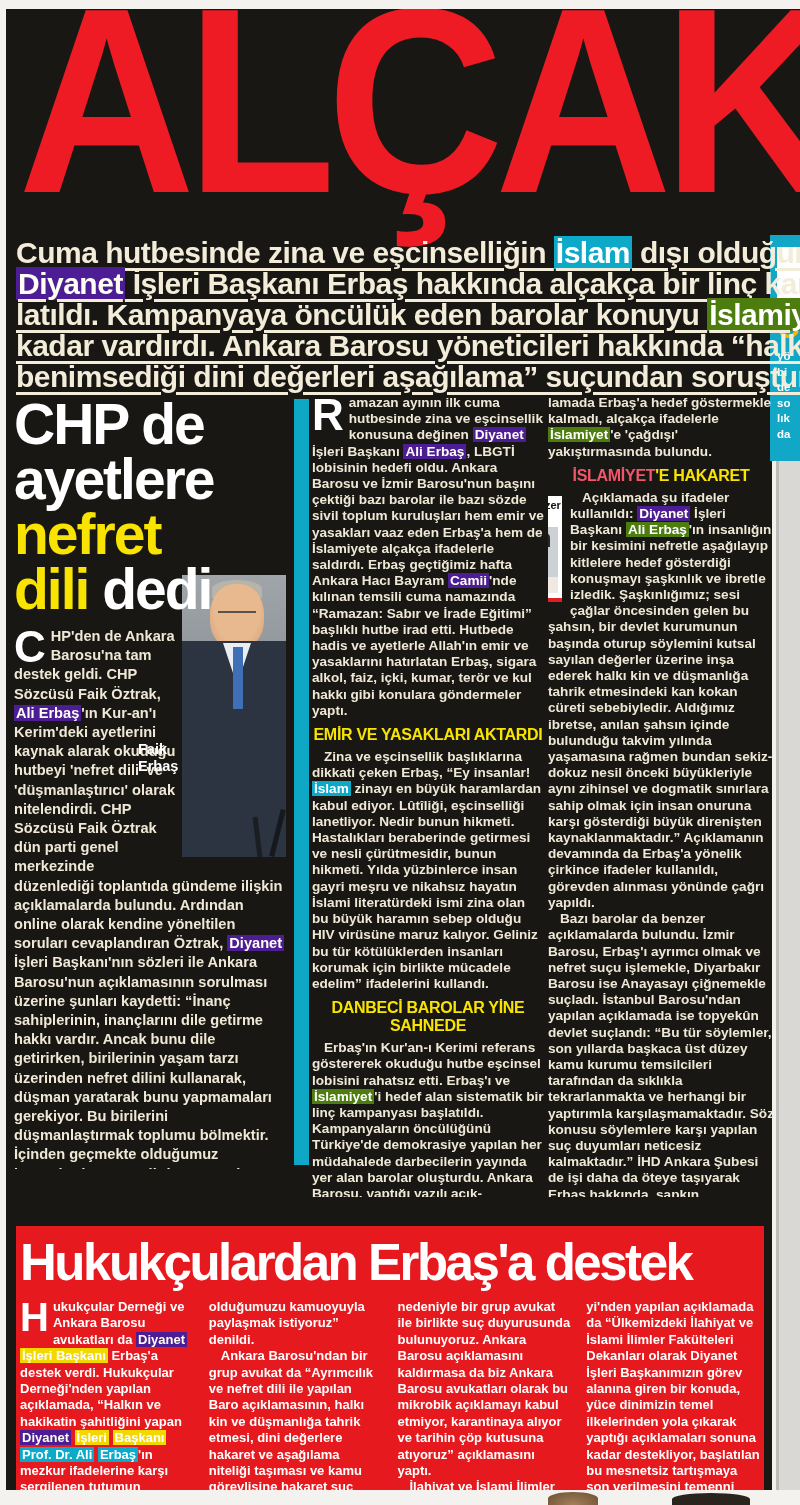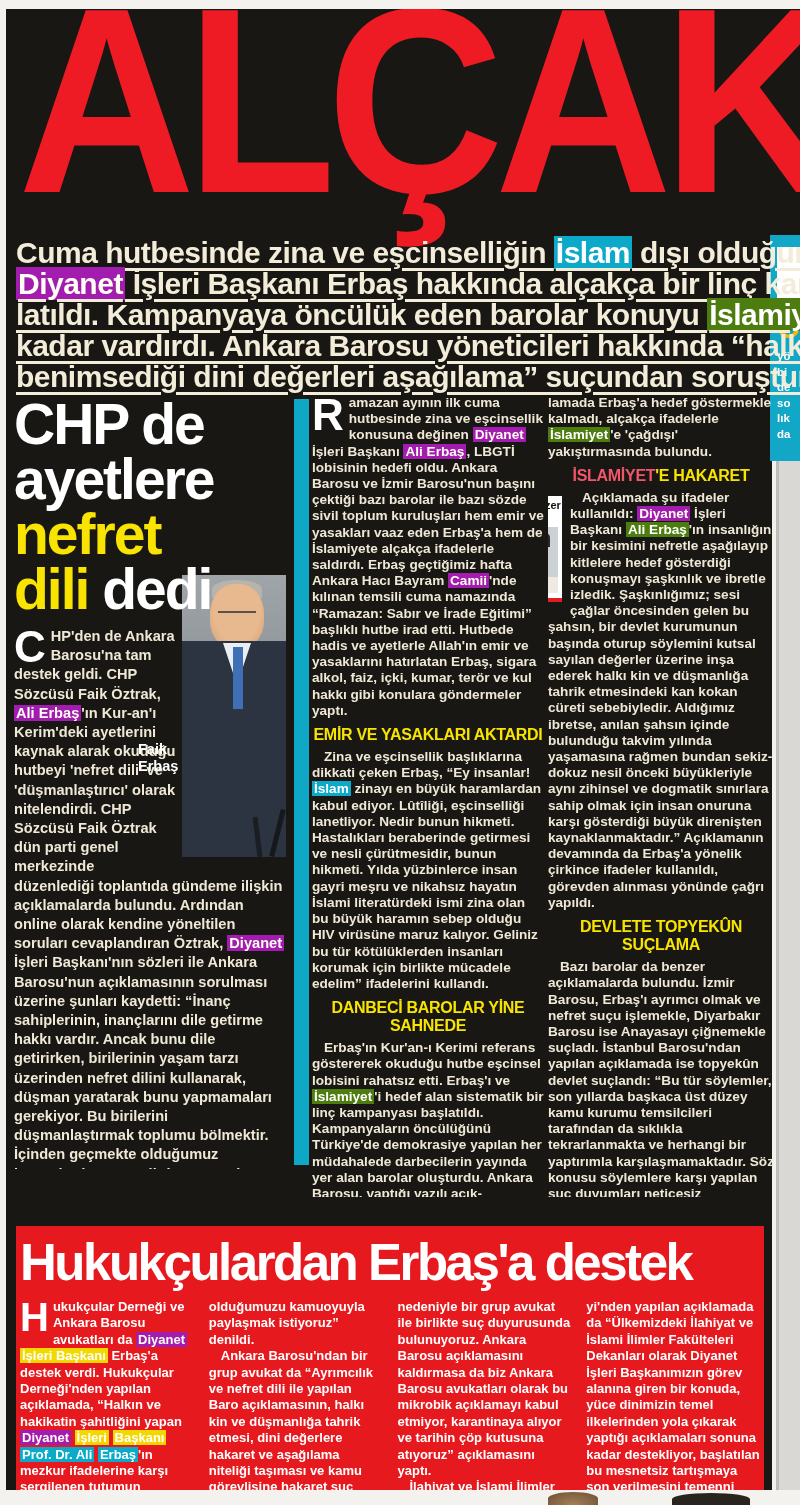--- a/index.html
+++ b/index.html
@@ -63,21 +63,21 @@
   
   .fatih{float:left;width:56px;height:106px;margin:6px 8px 4px -42px;background:#fff;position:relative;text-align:center;}
   .ft-cap{color:#111;font-weight:800;font-size:11px;line-height:12.5px;padding-top:3px;}
   .ft-photo{position:absolute;left:4px;top:31px;width:48px;height:66px;background:#ccd1d5;overflow:hidden;}
   .ft-hair{position:absolute;left:8px;top:2px;width:32px;height:18px;background:#2e2620;border-radius:50% 50% 0 0;}
   .ft-body{position:absolute;left:0;top:50px;width:48px;height:16px;background:#efe9e2;}
   .ft-bar{position:absolute;left:0;bottom:0;width:100%;height:4px;background:#e21d22;}
 
   
   .hl{padding:0 2px;}
-  .hl-g{background:#a21caf;color:#fffef3;}
+  .hl-g{background:#4c1d95;color:#fffef3;}
   .hl-c{background:#0ca9c9;color:#ffffff;}
   .hl-o{background:#4d7c0f;color:#ffffff;}
   .hl-y{background:#f3d800;color:#ffffff;}
 
   
   .redbox{position:absolute;left:10px;top:1217px;width:748px;height:290px;background:#e6191e;
     padding:6px 4px;box-sizing:border-box;overflow:hidden;}
   .red-head{margin:2px 0 9px;color:#fff;font-size:52px;line-height:56px;font-weight:900;
     letter-spacing:-2.5px;white-space:nowrap;transform:scaleX(.98);transform-origin:left;}
   .red-cols{display:flex;gap:15px;}
@@ -161,21 +161,20 @@
     <div class="fatih">
       <div class="ft-cap">Fatih Özer</div>
       <div class="ft-photo">
         <div class="ft-hair"></div>
 
         <div class="ft-body"></div>
       </div>
       <div class="ft-bar"></div>
     </div>
     <p class="ind"><span>Açıklamada şu ifadeler kullanıldı: </span><span class="hl hl-g">Diyanet</span><span> İşleri Başkanı </span><span class="hl hl-o">Ali Erbaş</span><span>'ın insanlığın bir kesimini nefretle aşağılayıp kitlelere hedef gösterdiği konuşmayı şaşkınlık ve ibretle izledik. Şaşkınlığımız; sesi çağlar öncesinden gelen bu şahsın, bir devlet kurumunun başında oturup söylemini kutsal sayılan değerler üzerine inşa ederek halkı kin ve düşmanlığa tahrik etmesindeki kan kokan cüreti sebebiyledir. Aldığımız ibretse, anılan şahsın içinde bulunduğu takvim yılında yaşamasına rağmen bundan sekiz-dokuz nesil önceki büyükleriyle aynı zihinsel ve dogmatik sınırlara sahip olmak için insan onuruna karşı gösterdiği büyük direnişten kaynaklanmaktadır.” Açıklamanın devamında da Erbaş'a yönelik çirkince ifadeler kullanıldı, görevden alınması yönünde çağrı yapıldı.</span></p>
-    <h3 class="sub">DEVLETE TOPYEKÛN SUÇLAMA</h3>
     <p class="ind"><span>Bazı barolar da benzer açıklamalarda bulundu. İzmir Barosu, Erbaş'ı ayrımcı olmak ve nefret suçu işlemekle, Diyarbakır Barosu ise Anayasayı çiğnemekle suçladı. İstanbul Barosu'ndan yapılan açıklamada ise topyekûn devlet suçlandı: “Bu tür söylemler, son yıllarda başkaca üst düzey kamu kurumu temsilcileri tarafından da sıklıkla tekrarlanmakta ve herhangi bir yaptırımla karşılaşmamaktadır. Söz konusu söylemlere karşı yapılan suç duyumları neticesiz kalmaktadır.” İHD Ankara Şubesi de işi daha da öteye taşıyarak Erbaş hakkında, sapkın LGBT'lilere yönelik nefret söyleminde bulunduğu iddiasıyla suç duyurusunda bulundu. ■ İSTANBUL</span></p>
   </div>
 
   <div class="redbox">
     <h2 class="red-head">Hukukçulardan Erbaş'a destek</h2>
     <div class="red-cols">
       <div class="red-col">
         <p><span class="dropcap-red">H</span><span>ukukçular Derneği ve Ankara Barosu avukatları da </span><span class="hl hl-g">Diyanet</span><span> </span><span class="hl hl-y">İşleri Başkanı</span><span> Erbaş'a destek verdi. Hukukçular Derneği'nden yapılan açıklamada, “Halkın ve hakikatin şahitliğini yapan </span><span class="hl hl-g">Diyanet</span><span> </span><span class="hl hl-y">İşleri</span><span> </span><span class="hl hl-y">Başkanı</span><span> </span><span class="hl hl-c">Prof. Dr. Ali</span><span> </span><span class="hl hl-c">Erbaş</span><span>'ın mezkur ifadelerine karşı sergilenen tutumun karşısında</span></p>
       </div>
       <div class="red-col">

